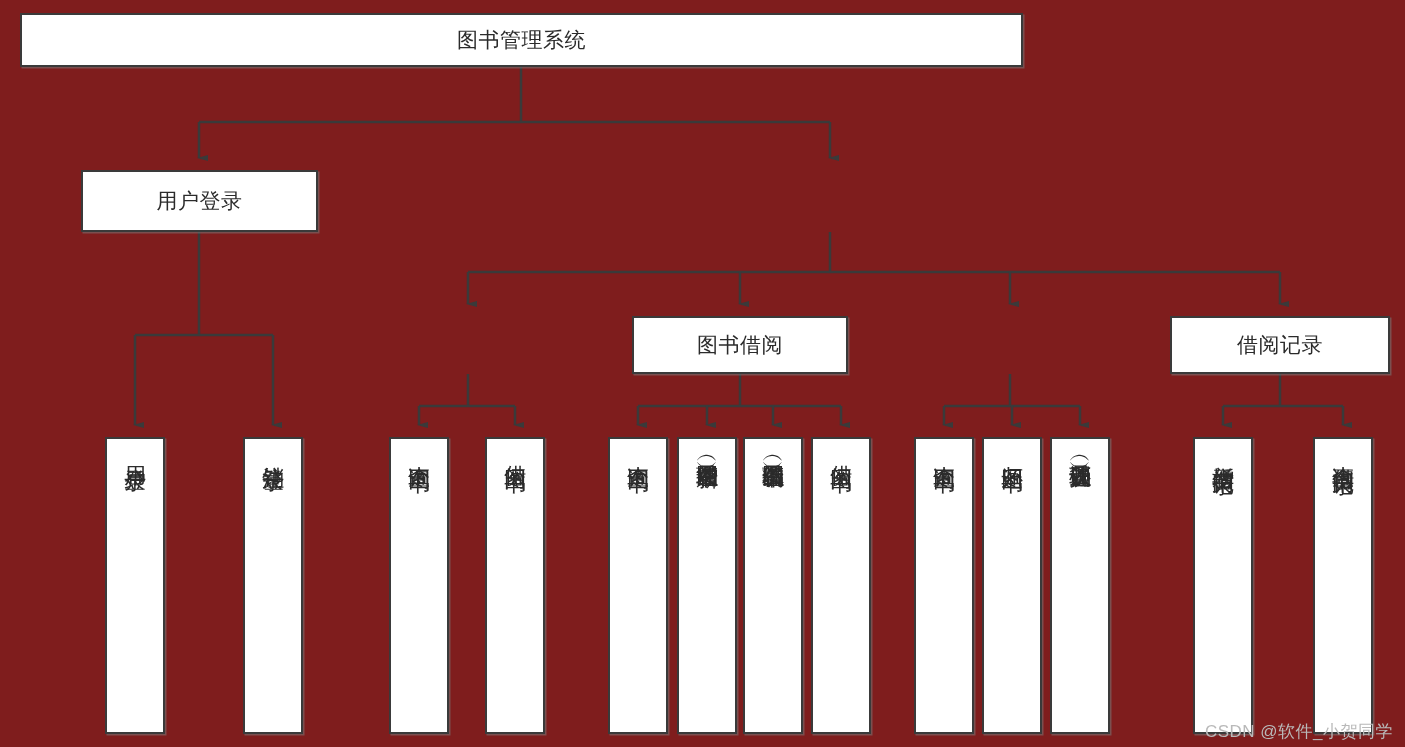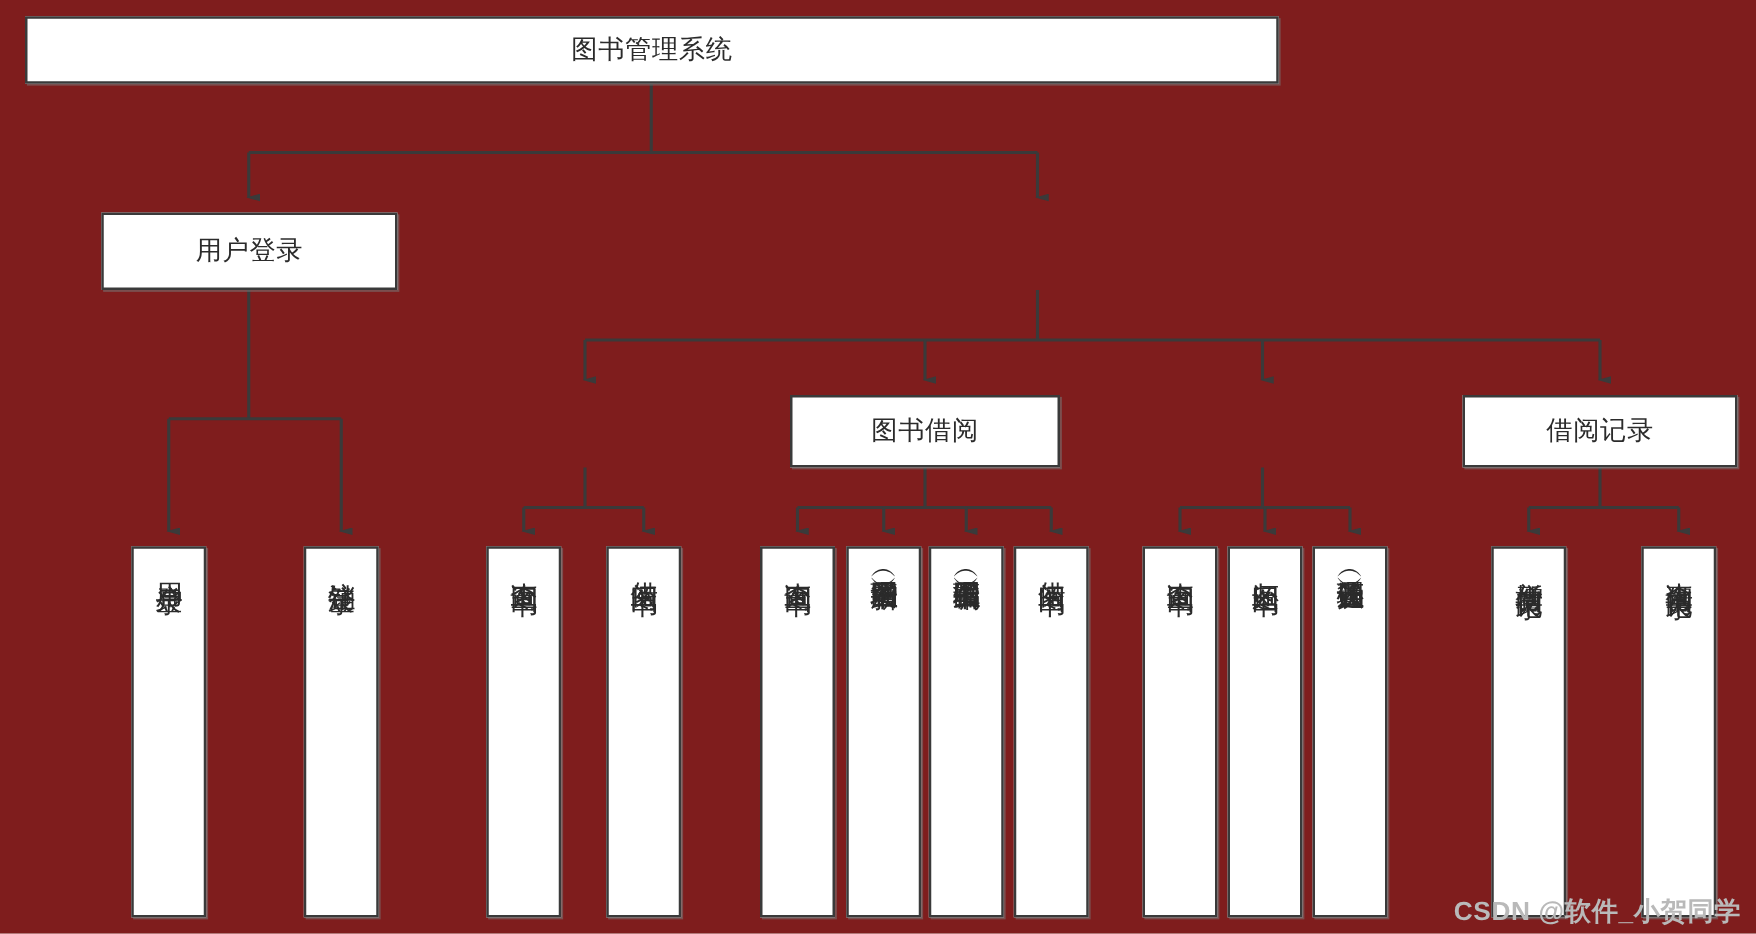--- a/index.html
+++ b/index.html
@@ -58,25 +58,24 @@
     letter-spacing: 2px;
     white-space: nowrap;
   }
   .node.vert.tight .label {
     letter-spacing: 0px;
   }
   .watermark {
     position: absolute;
     right: 12px;
     bottom: 4px;
-    font-size: 21px;
+    font-size: 17px;
     color: #b9b9b9;
     white-space: nowrap;
     letter-spacing: 0.5px;
-    font-weight: bold;
   }
 </style>
 </head>
 <body>
 
 <div id="canvas">
 
   <svg class="wires" viewBox="0 0 1405 747">
     <defs>
       <marker id="arrow" markerWidth="10" markerHeight="12" refX="3" refY="9" orient="auto" markerUnits="userSpaceOnUse">

